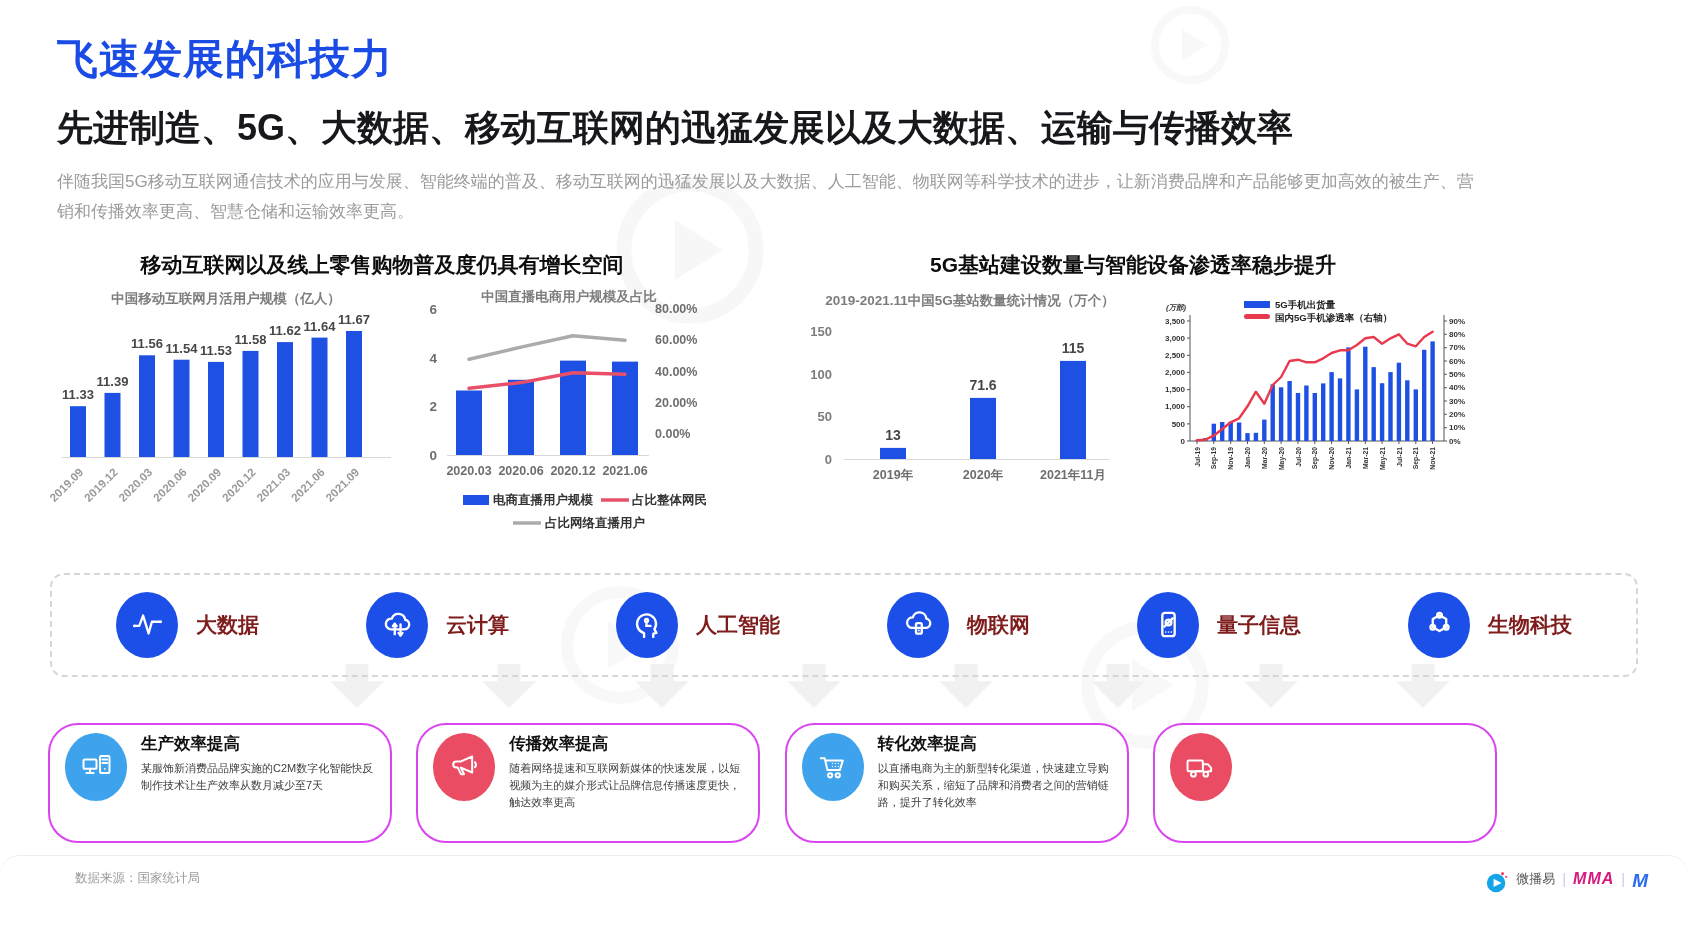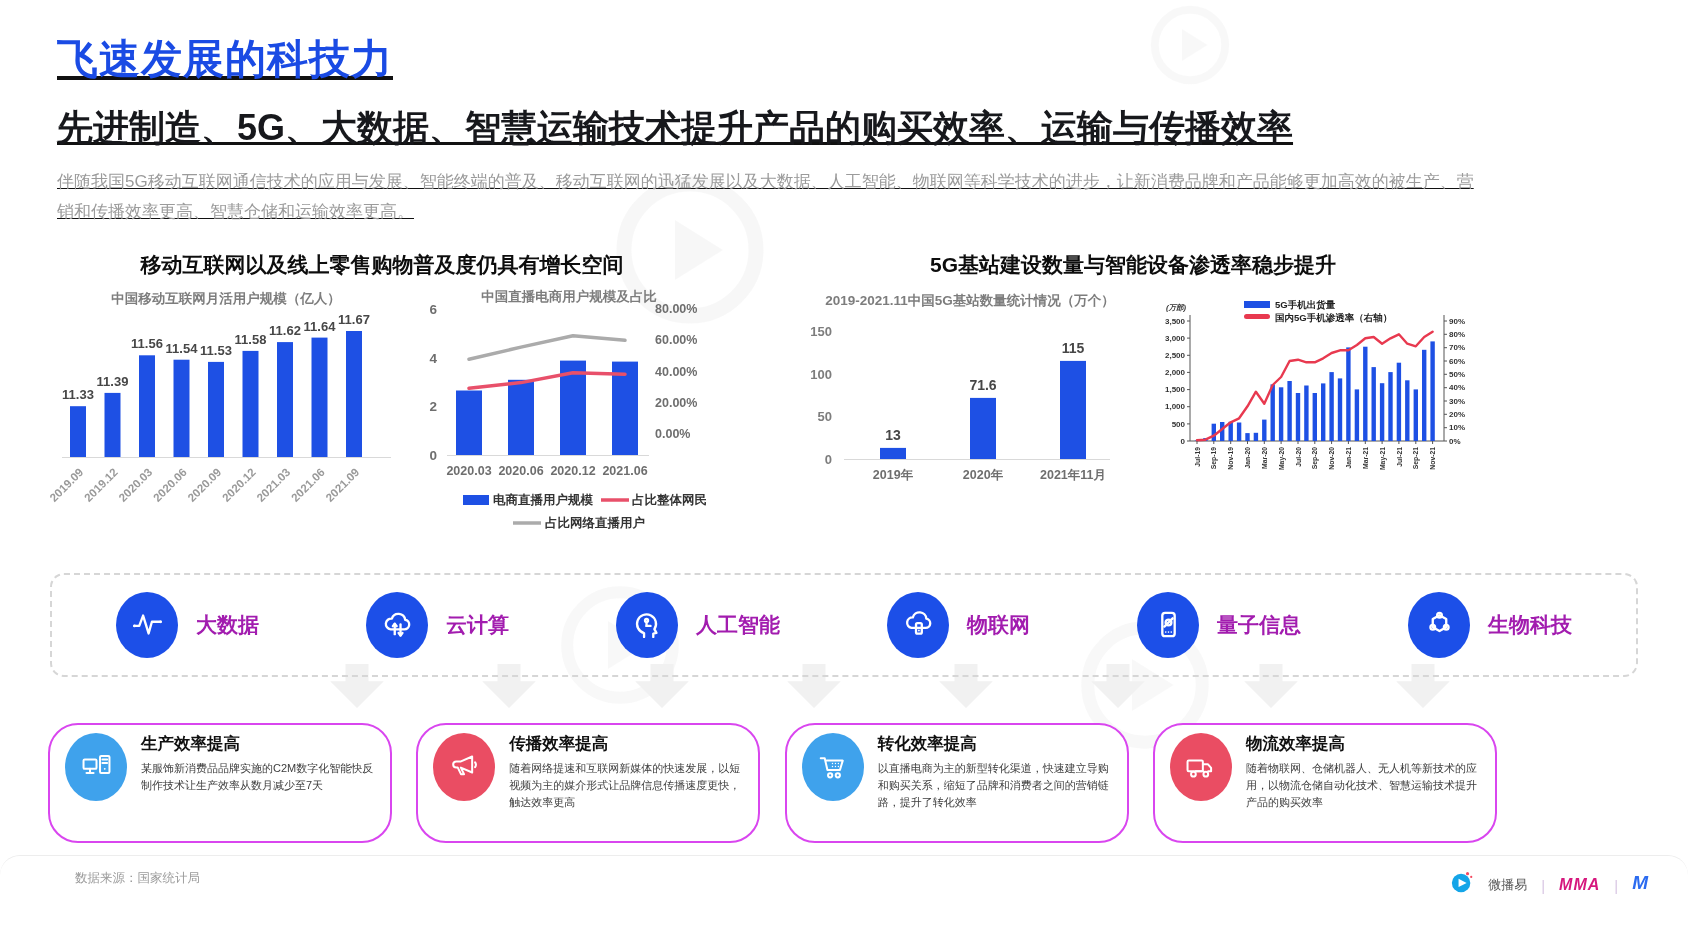--- a/index.html
+++ b/index.html
@@ -1,59 +1,59 @@
 <!DOCTYPE html>
 <html><head>
 <meta charset="utf-8">
 <style>
   html,body{margin:0;padding:0;background:#fff;}
   body{font-family:"Liberation Sans","DejaVu Sans",sans-serif;color:#111;}
   .page{position:relative;width:1688px;height:949px;background:#fff;overflow:hidden;}
 
   
-  .header{position:relative;z-index:2;padding:32px 11px 0 57px;text-decoration:underline;}
+  .header{position:relative;z-index:2;padding:32px 11px 0 57px;}
   .title{font-size:41px;font-weight:bold;color:#1A4BE4;letter-spacing:1px;}
   .subtitle{font-size:36px;font-weight:600;color:#17181c;margin-top:17px;}
   .desc{width:1428px;font-size:17px;color:#9B9B9B;line-height:1.75;margin-top:14px;}
 
   
   .charts{position:relative;z-index:2;display:flex;gap:72px;padding:24px 0 0 48px;}
   .chart-col.left{width:668px;}
   .chart-col.right{width:690px;}
   .section-title{font-size:21px;font-weight:bold;color:#0d0d0d;text-align:center;margin:0 0 8px 0;}
   .chart-row{display:flex;align-items:flex-start;font-weight:bold;}
   .chart-col.right .chart-row{margin-top:10px;gap:26px;}
   .chart-box{flex:0 0 auto;}
 
   
   .band{position:relative;z-index:2;margin:20px 50px 0 50px;height:104px;border:2px dashed #d6d6d6;border-radius:14px;display:flex;align-items:center;justify-content:space-between;padding:0 64px;box-sizing:border-box;background:transparent;}
   .tech{display:flex;align-items:center;gap:18px;}
   .tech-circle{width:62px;height:66px;border-radius:50%;background:#1C4FE8;display:flex;align-items:center;justify-content:center;}
   .tech-circle svg{width:33px;height:33px;stroke:#fff;fill:none;stroke-width:1.7;stroke-linecap:round;stroke-linejoin:round;}
-  .tech-label{font-size:21px;font-weight:bold;color:#a21caf;}
+  .tech-label{font-size:21px;font-weight:bold;color:#7f1d1d;}
 
   
   .arrows{position:absolute;left:330px;top:664px;width:1120px;display:flex;justify-content:space-between;z-index:1;}
   .wm-logo{position:absolute;z-index:0;opacity:.55;}
 
   
   .cards{position:relative;z-index:2;display:flex;justify-content:space-between;margin:46px 0 0 48px;width:1449px;}
   .card{width:344px;height:120px;box-sizing:border-box;border:2px solid #d946ef;border-radius:30px;background:#fff;display:flex;align-items:flex-start;gap:14px;padding:8px 12px 0 15px;}
   .card-circle{flex:0 0 62px;height:68px;border-radius:50%;display:flex;align-items:center;justify-content:center;}
   .card-circle.blue{background:#3FA2EC;}
   .card-circle.red{background:#EA4D63;}
   .card-circle svg{width:33px;height:33px;stroke:#fff;fill:none;stroke-width:1.7;stroke-linecap:round;stroke-linejoin:round;}
   .card-title{font-size:16.5px;font-weight:bold;color:#101010;margin-bottom:5px;}
   .card-body{font-size:11px;color:#3d3d3d;line-height:1.56;}
 
   
   .footer{position:absolute;left:0;right:0;bottom:0;height:93px;border-top:1px solid #ededed;z-index:2;background:#fff;border-radius:20px;}
   .footer-inner{display:flex;justify-content:space-between;align-items:flex-start;padding:14px 40px 0 75px;}
   .source{font-size:12.5px;color:#9a9a9a;}
-  .logo-group{display:flex;align-items:flex-end;gap:14px;}
+  .logo-group{display:flex;align-items:flex-start;gap:7px;}
   .brand-name{font-size:13px;color:#555;}
   .logo-sep{color:#d9c7e4;font-size:15px;}
   .mma{font-size:16px;font-weight:bold;font-style:italic;color:#D6187E;letter-spacing:1px;}
   .m-logo{font-size:19px;font-weight:bold;font-style:italic;color:#2B6BF0;}
 </style>
 </head>
 <body>
 
 <div class="page">
 
@@ -69,21 +69,21 @@
       <circle cx="50" cy="50" r="44" fill="none" stroke="#f3f3f3" stroke-width="10"></circle>
       <polygon points="40,30 72,50 40,70" fill="#f3f3f3"></polygon>
     </svg>
   <svg class="wm-logo" style="left:1150px;top:5px;width:80px;height:80px;" viewBox="0 0 100 100">
       <circle cx="50" cy="50" r="44" fill="none" stroke="#f4f4f4" stroke-width="10"></circle>
       <polygon points="40,30 72,50 40,70" fill="#f4f4f4"></polygon>
     </svg>
 
   <div class="header">
     <div class="title">飞速发展的科技力</div>
-    <div class="subtitle">先进制造、5G、大数据、智慧运输技术提升产品的购买效率、运输与传播效率</div>
+    <div class="subtitle">先进制造、5G、大数据、移动互联网的迅猛发展以及大数据、运输与传播效率</div>
     <div class="desc">伴随我国5G移动互联网通信技术的应用与发展、智能终端的普及、移动互联网的迅猛发展以及大数据、人工智能、物联网等科学技术的进步，让新消费品牌和产品能够更加高效的被生产、营销和传播效率更高、智慧仓储和运输效率更高。</div>
   </div>
 
   <div class="charts">
     <div class="chart-col left">
       <div class="section-title">移动互联网以及线上零售购物普及度仍具有增长空间</div>
       <div class="chart-row">
         <div class="chart-box" id="chart-mau"><svg width="355" height="230" viewBox="0 0 355 230">
               <text x="178" y="16" text-anchor="middle" font-size="13.5" fill="#7d7d7d">中国移动互联网月活用户规模（亿人）</text>
               <line x1="14" y1="170.5" x2="343" y2="170.5" stroke="#d9d9d9"></line>
@@ -425,24 +425,20 @@
     <div class="card">
       <span class="card-circle red">
           <svg viewBox="0 0 28 28">
             <rect x="3" y="9" width="13" height="9" rx="1"></rect>
             <path d="M16 12h4.2L23 15.2V18h-2.5"></path>
             <circle cx="8" cy="20.5" r="2"></circle>
             <circle cx="18.5" cy="20.5" r="2"></circle>
             <line x1="10" y1="18" x2="16.5" y2="18"></line>
           </svg>
         </span>
-      <div>
-        <div class="card-title">物流效率提高</div>
-        <div class="card-body">随着物联网、仓储机器人、无人机等新技术的应用，以物流仓储自动化技术、智慧运输技术提升产品的购买效率</div>
-      </div>
     </div>
   </div>
 
   <div class="footer">
     <div class="footer-inner">
       <span class="source">数据来源：国家统计局</span>
       <span class="logo-group">
         <svg width="24" height="24" viewBox="0 0 26 26">
             <circle cx="12" cy="14" r="10" fill="#14A5E8"></circle>
             <polygon points="9.3,9.5 18,14 9.3,18.5" fill="#fff"></polygon>

